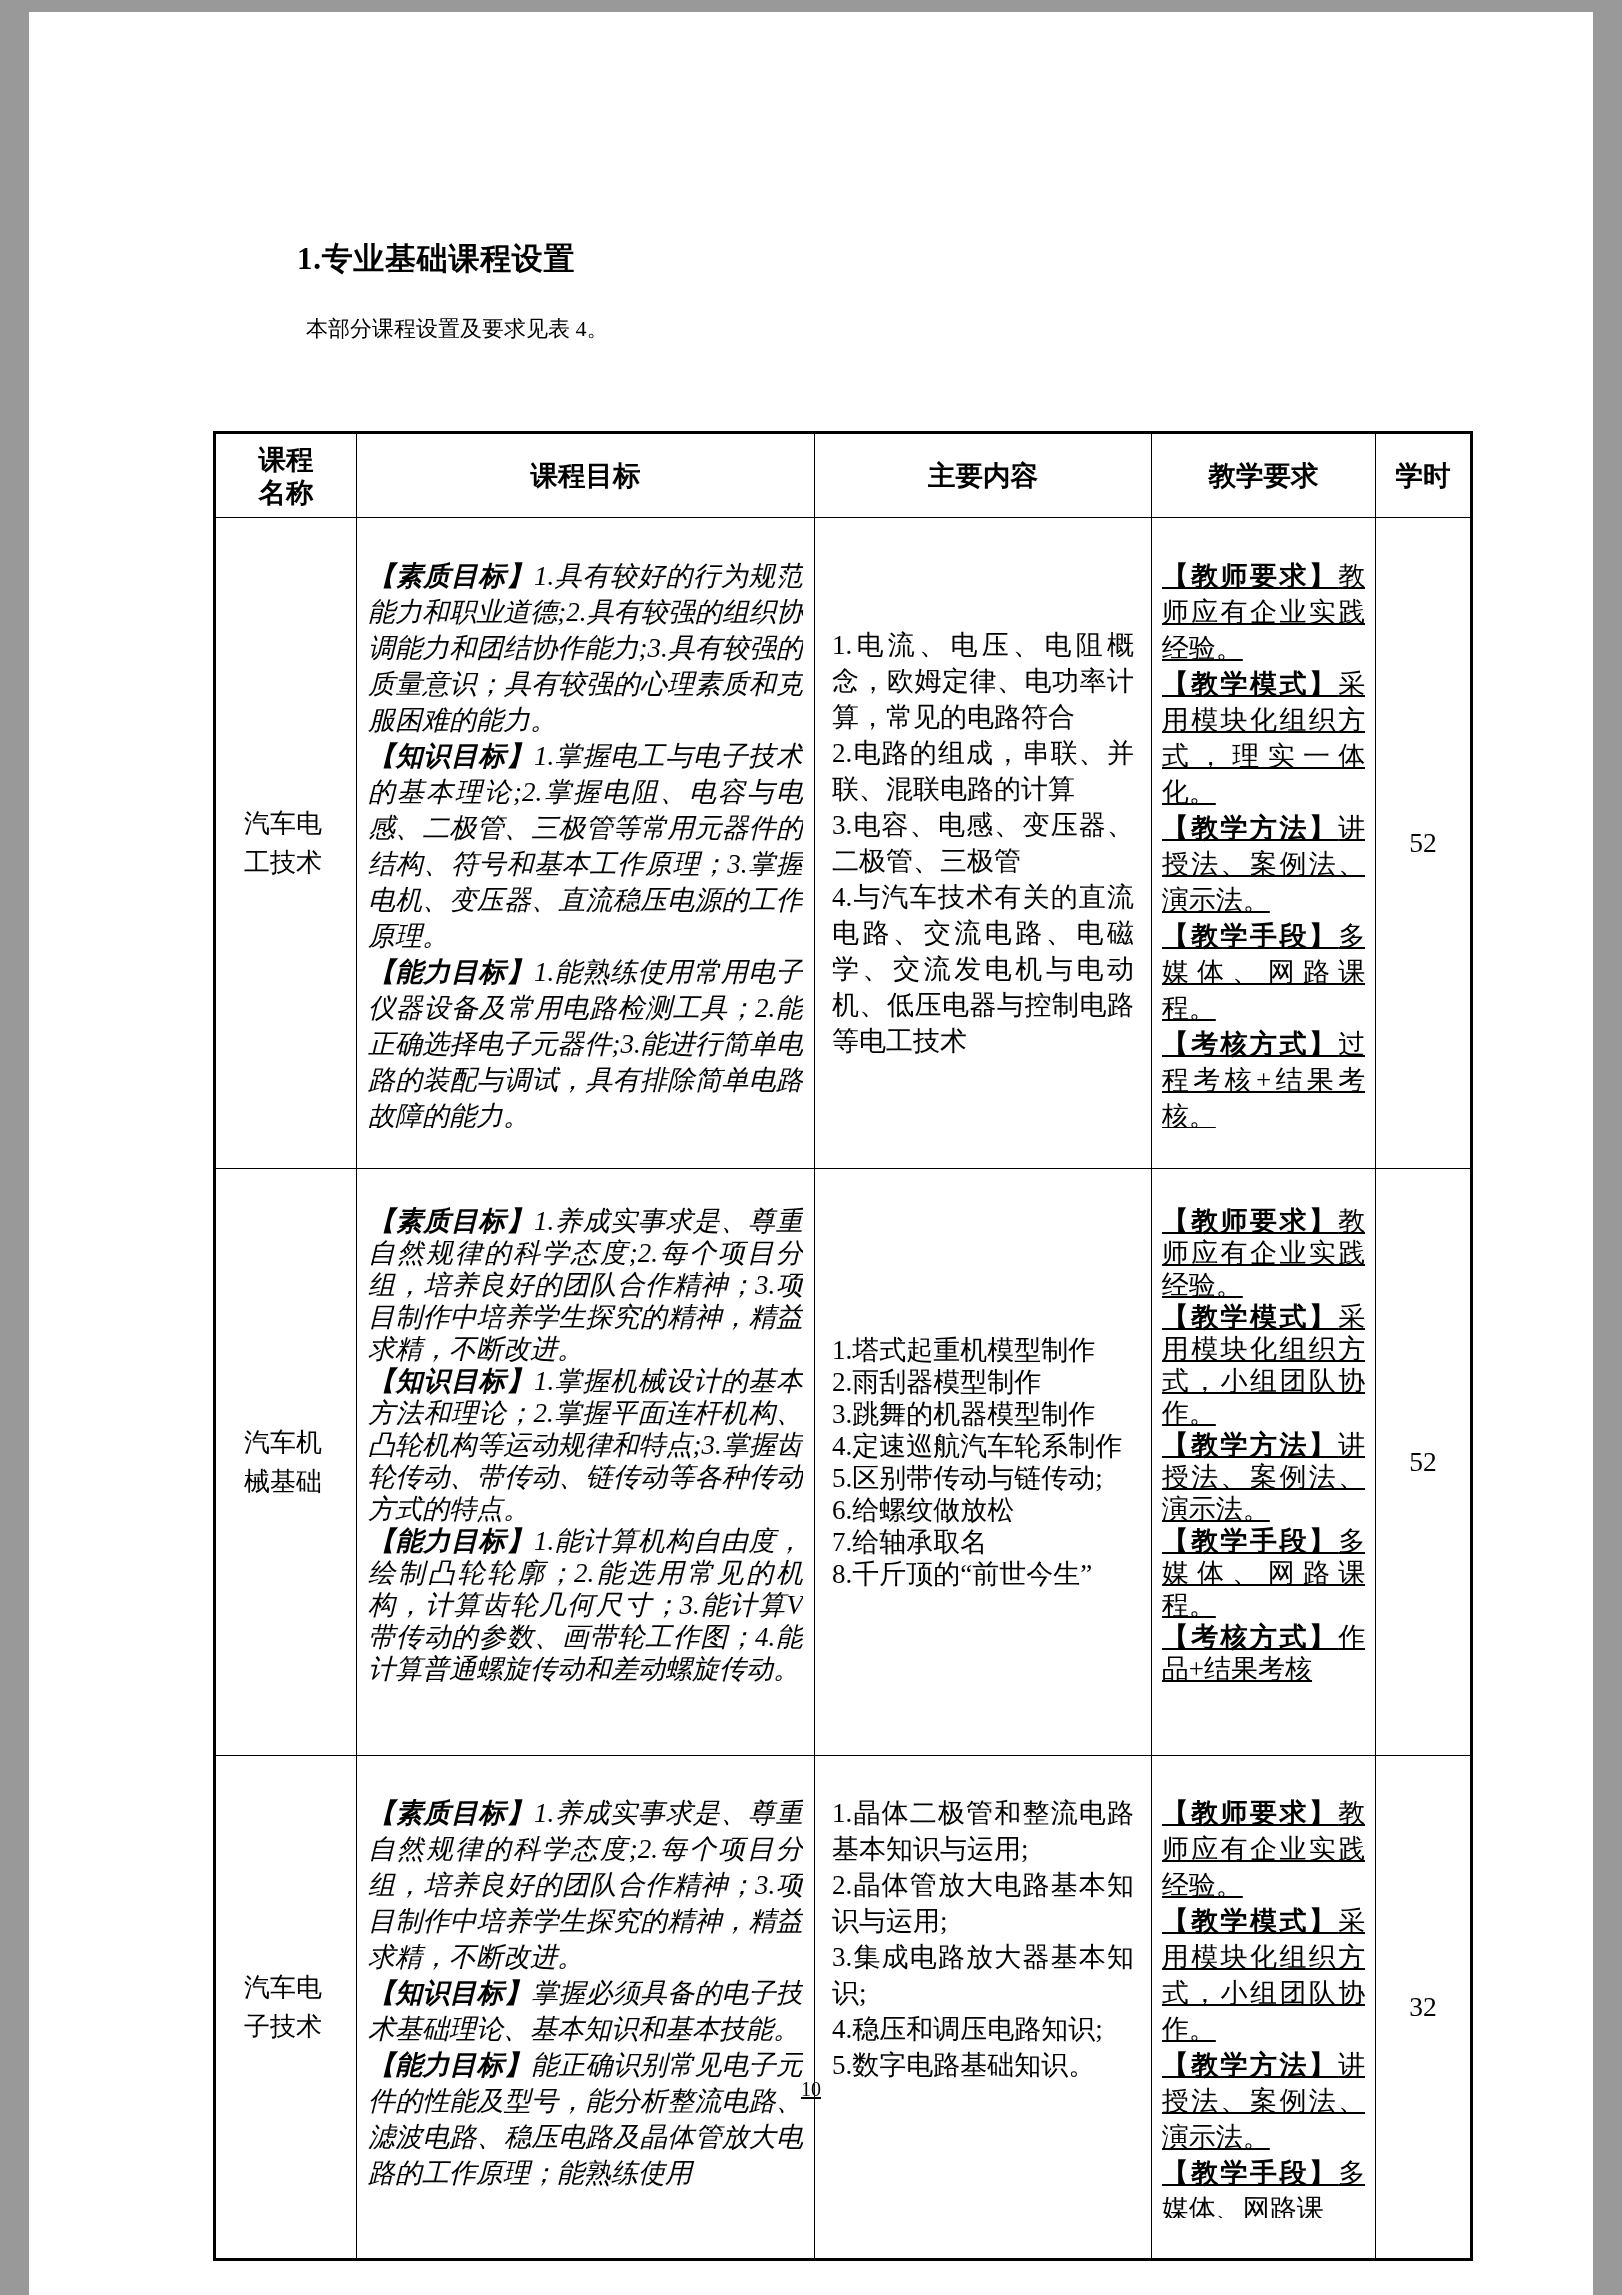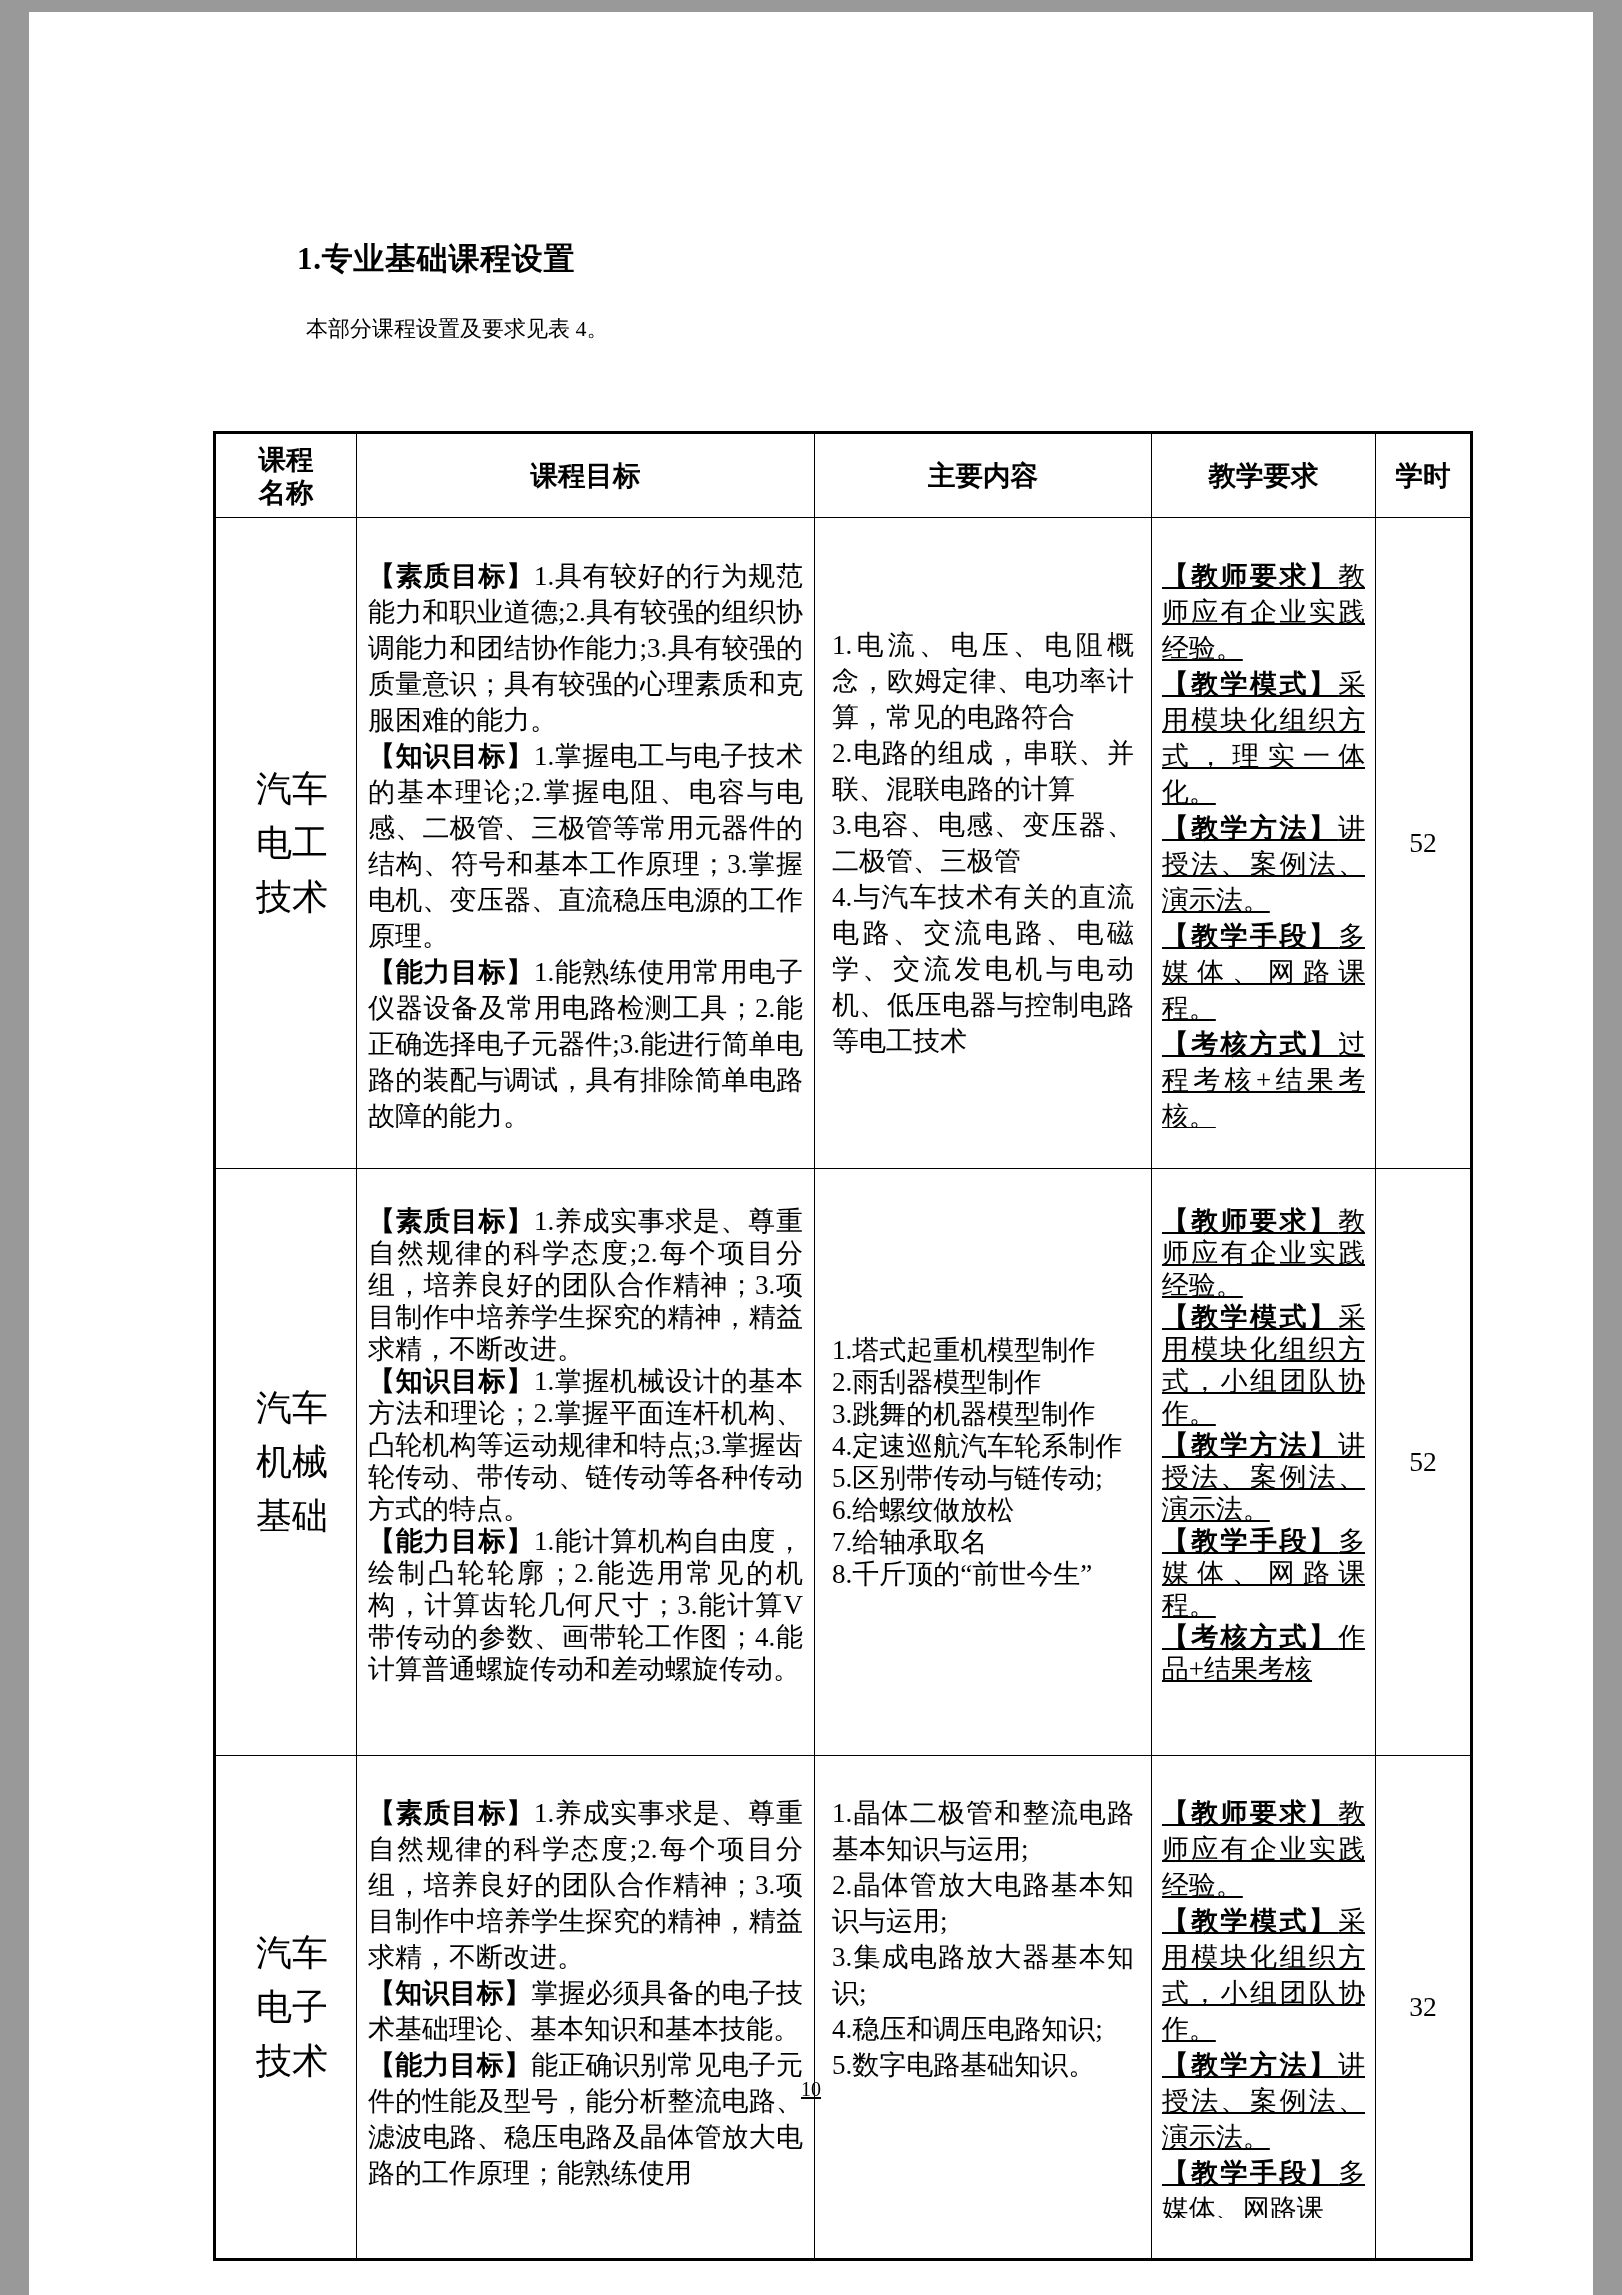--- a/index.html
+++ b/index.html
@@ -36,22 +36,22 @@
   td{font-size:27px;vertical-align:top;}
   tr.r1 td{height:579px;line-height:36px;}
   tr.r2 td{height:523px;line-height:32px;}
   tr.r3 td{height:432px;line-height:36px;}
   tr.r1 .clip{height:570px;}
   tr.r2 .clip{height:514px;}
   tr.r3 .clip{height:423px;}
   .clip{overflow:hidden;}
   td.mid .clip{display:flex;flex-direction:column;justify-content:center;}
   td.name-cell{vertical-align:middle;text-align:center;}
-  .namebox{width:84px;margin:0 auto;font-size:36px;line-height:1.5;text-align:right;}
-  td.obj{padding:3.9px 11px;text-align:justify;white-space:pre-line;}
+  .namebox{width:84px;margin:0 auto;font-size:26px;line-height:1.5;text-align:left;}
+  td.obj{padding:3.9px 11px;text-align:justify;white-space:pre-line;font-style:italic;}
   td.cont{padding:3.9px 17px;text-align:justify;white-space:pre-line;}
   td.req{padding:3.9px 9.8px;text-align:justify;white-space:pre-line;text-decoration:underline;}
   td.hours-cell{vertical-align:middle;text-align:center;font-size:27.5px;}
   .rich b{font-weight:700;font-family:"Liberation Sans","DejaVu Sans",sans-serif;}
   .pageno{
     position:absolute;left:0;top:2066px;width:100%;
     text-align:center;font-size:20px;text-decoration:underline;
   }
 </style>
 </head>

